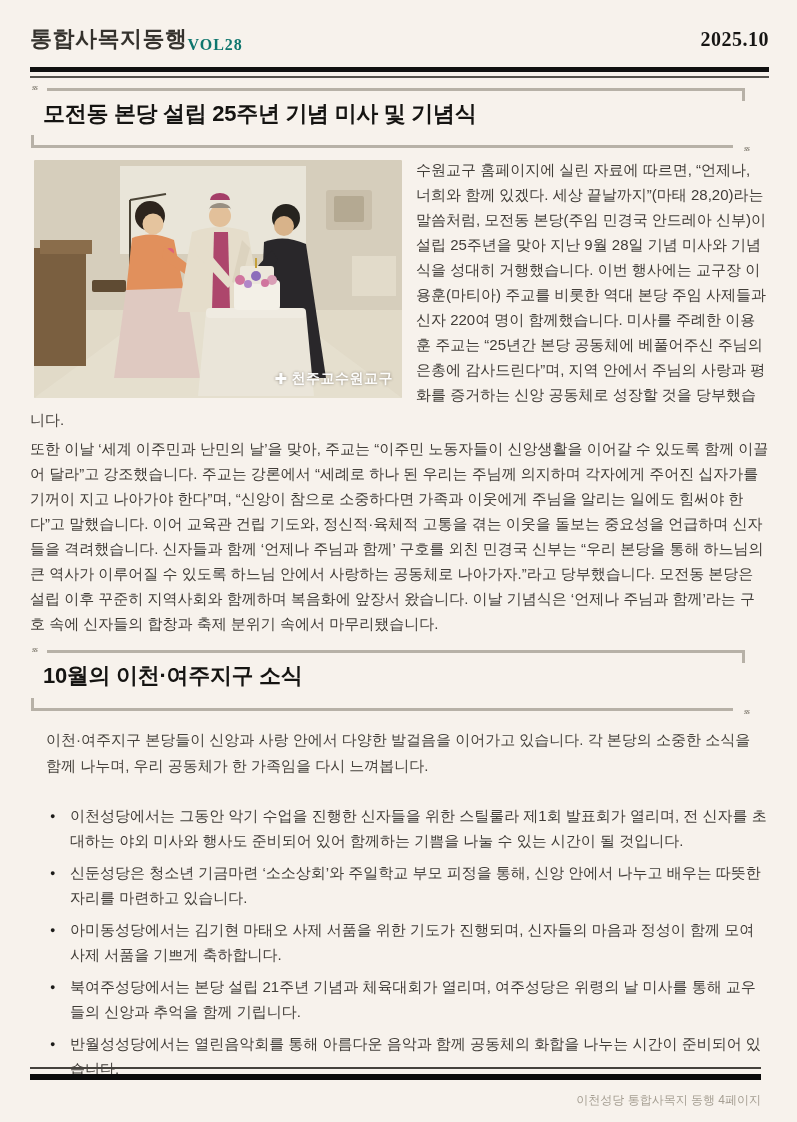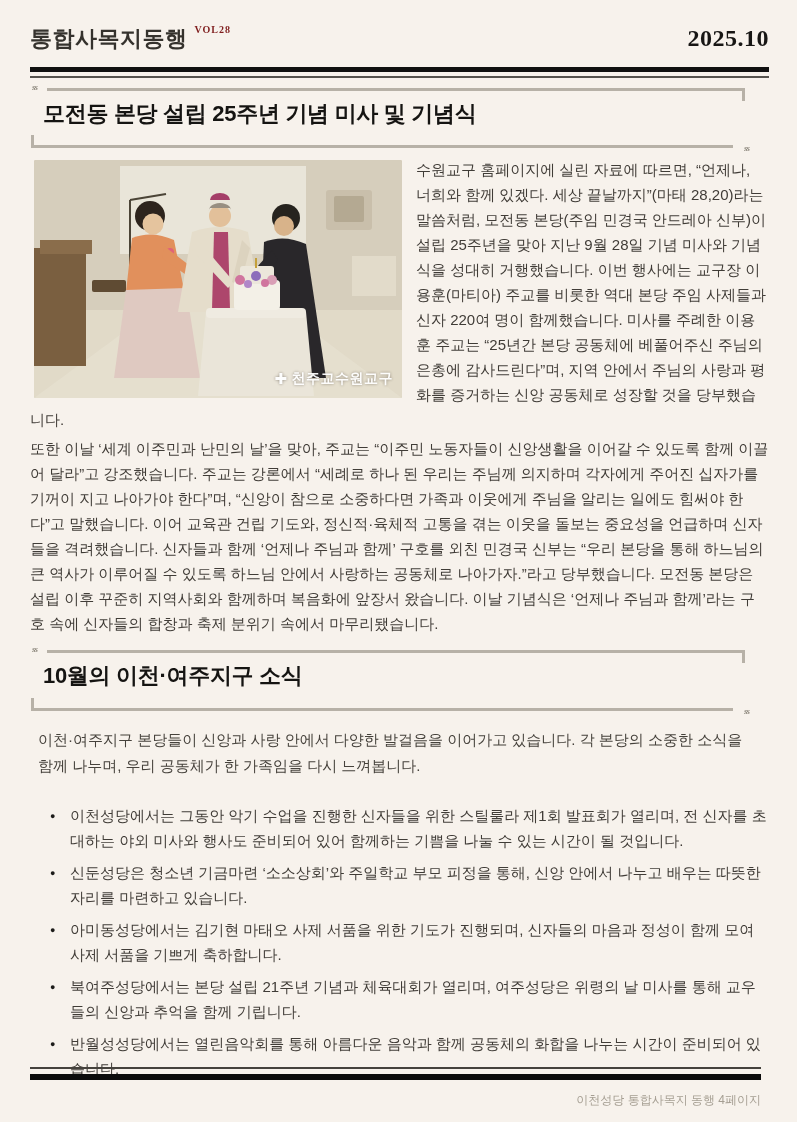--- a/index.html
+++ b/index.html
@@ -9,26 +9,26 @@
     background:#f7f2ec;
     font-family:"Liberation Sans","DejaVu Sans",sans-serif;
     color:#3f3b36;
     position:relative;
     overflow:hidden;
   }
   .page { padding:24px 28px 0 30px; }
 
   
   .hdr { display:flex; justify-content:space-between; align-items:baseline; }
-  .brand-wrap { display:flex; align-items:flex-start; gap:7px; }
+  .brand-wrap { display:flex; align-items:flex-end; }
   .brand { font-size:22px; font-weight:800; color:#35322d; letter-spacing:0.5px; }
   .vol { font-family:"Liberation Serif","DejaVu Serif",serif; font-weight:700;
-         font-size:10px; letter-spacing:1px; color:#7f1d1d; }
+         font-size:16px; letter-spacing:1px; color:#0f766e; }
   .issue-date { font-family:"Liberation Serif","DejaVu Serif",serif; font-weight:700;
-                font-size:24px; color:#17161 4; color:#171614; letter-spacing:0.5px; }
+                font-size:20px; color:#17161 4; color:#171614; letter-spacing:0.5px; }
 
   .rule-thick { height:5px; background:#101010; margin-top:13px; }
   .rule-thin  { height:2px; background:#55524d; margin-top:4px; }
 
   
   .section-head { position:relative; margin-top:10px; padding:9px 0 21px 13px; }
   .bk-top { position:absolute; top:0; left:17px; right:24px; height:13px;
             border-top:3px solid #b7b1a7; border-right:3px solid #b7b1a7; }
   .bk-bot { position:absolute; bottom:0; left:1px; right:36px; height:13px;
             border-bottom:3px solid #b7b1a7; border-left:3px solid #b7b1a7; }
@@ -47,21 +47,21 @@
   
   .photo { float:left; width:368px; height:238px; margin:3px 14px 4px 4px;
            position:relative; border-radius:2px; overflow:hidden; background:#d5ccbc; }
   .photo svg { display:block; }
   .watermark { position:absolute; right:9px; bottom:7px; display:flex; align-items:center; gap:4px;
                color:#ffffff; font-weight:700; font-size:14px; letter-spacing:0.5px;
                text-shadow:0 0 3px rgba(60,50,40,.55); opacity:.95; }
   .cross-glyph { font-size:15px; line-height:1; }
 
   
-  .intro { margin:16px 8px 0; font-size:15px; line-height:26px; color:#46423c; }
+  .intro { margin:16px 16px 0; font-size:15px; line-height:26px; color:#46423c; }
   ul.news { margin:24px 0 0; padding:0 0 0 40px; list-style:none; }
   ul.news li { position:relative; margin-bottom:7px; font-size:15px; line-height:25px; color:#403c37; }
   ul.news li::before { content:"●"; position:absolute; left:-20px; top:1px;
                        font-size:9px; color:#1c1b19; }
 
   
   .footer { position:absolute; left:30px; right:36px; bottom:13px; }
   .f-thin  { height:2px; background:#45423d; }
   .f-thick { height:6px; background:#0c0c0c; margin-top:5px; }
   .f-text  { text-align:right; color:#a59e92; font-size:12px; margin-top:12px; }

